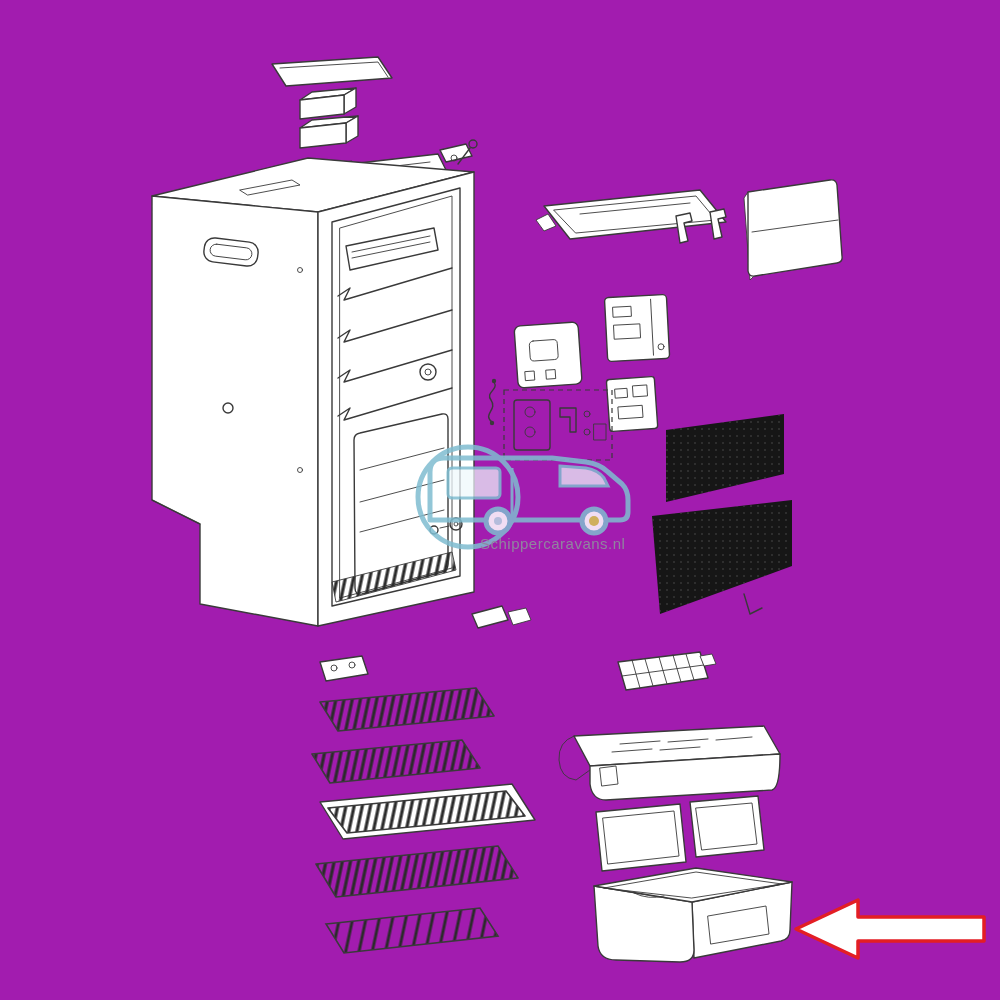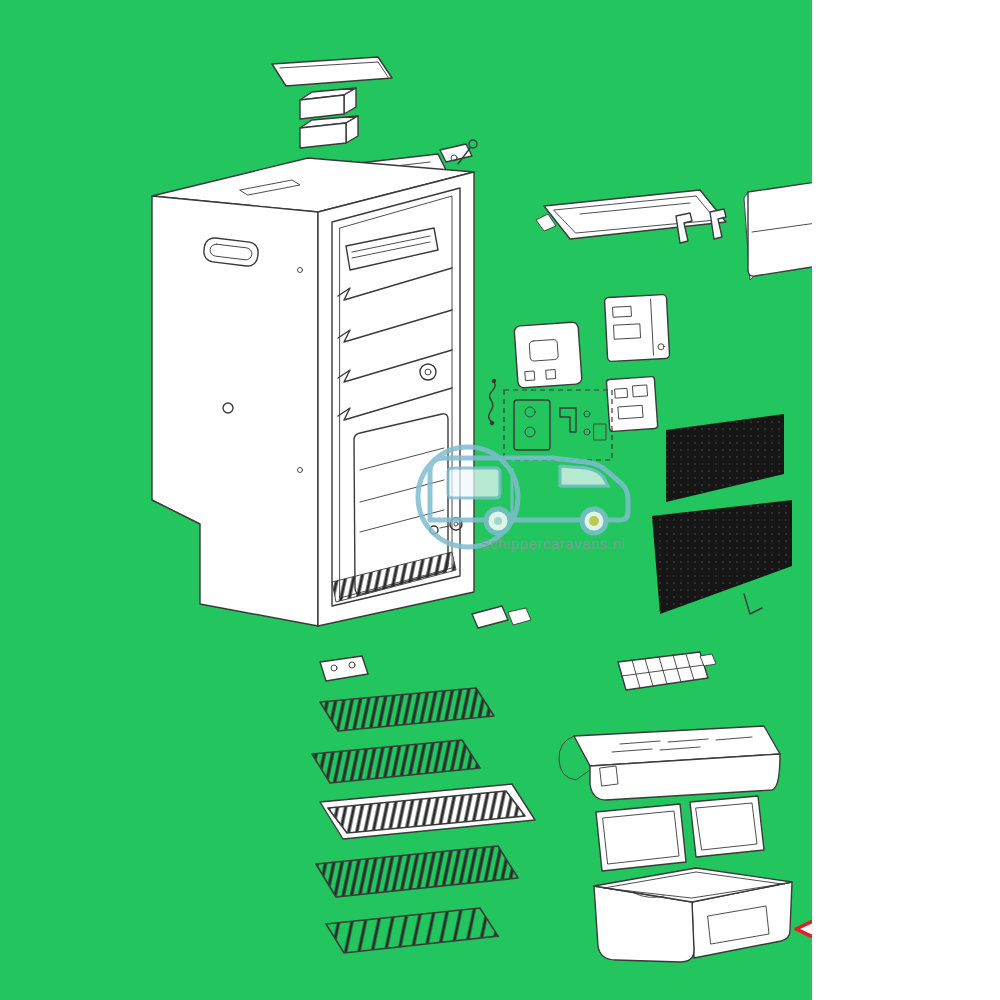--- a/index.html
+++ b/index.html
@@ -1,16 +1,16 @@
 <!DOCTYPE html>
 <html><head>
 <meta charset="utf-8">
 <style>
   html,body{margin:0;padding:0;background:#ffffff;}
-  .stage{position:relative;width:812px;height:1000px;background:#22c55e;overflow:hidden;}
+  .stage{position:relative;width:1000px;height:1000px;background:#a21caf;overflow:hidden;}
   svg{position:absolute;left:0;top:0;}
   svg text{font-family:"Liberation Sans",sans-serif;}
   .ln{fill:none;stroke:#3a3a3a;stroke-width:1.4;stroke-linecap:round;stroke-linejoin:round}
   .lnf{fill:#ffffff;stroke:#3a3a3a;stroke-width:1.4;stroke-linejoin:round}
   .thin{fill:none;stroke:#3a3a3a;stroke-width:0.9;stroke-linecap:round;stroke-linejoin:round}
   .thinf{fill:#ffffff;stroke:#3a3a3a;stroke-width:0.9;stroke-linejoin:round}
   .shelf{fill:url(#hatch);stroke:#3a3a3a;stroke-width:1.6;stroke-linejoin:round}
   .dash{fill:none;stroke:#3a3a3a;stroke-width:1.2;stroke-dasharray:5 4}
   .wm{fill:none;stroke:#7fbdd1;stroke-width:5;stroke-linecap:round;stroke-linejoin:round}
 </style>

